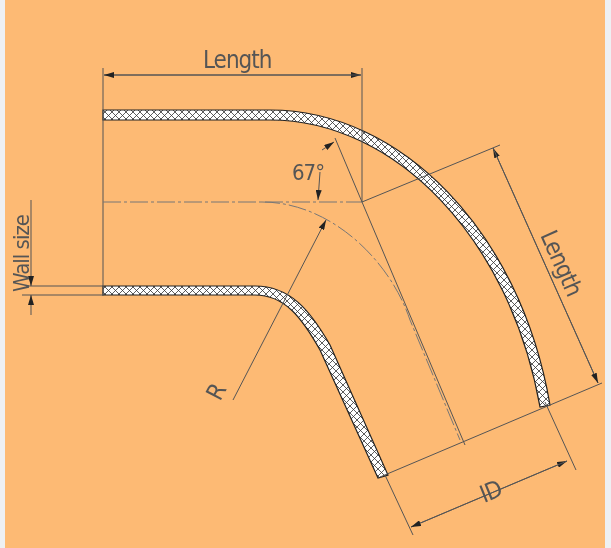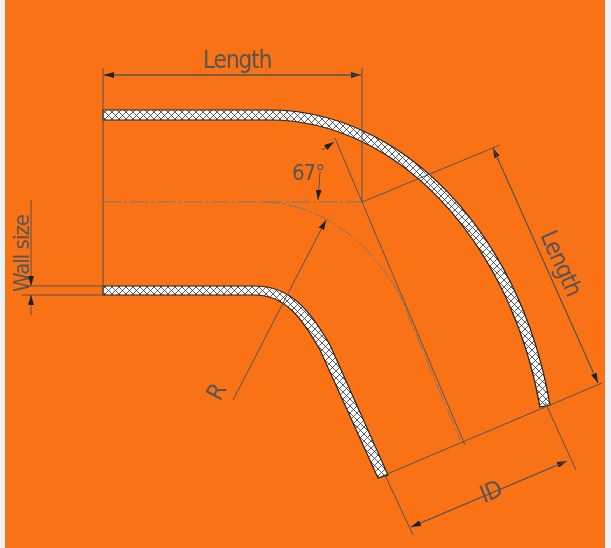--- a/index.html
+++ b/index.html
@@ -1,19 +1,19 @@
 <!DOCTYPE html>
 <html><head>
   <meta charset="utf-8">
   <style>
     html, body { margin: 0; padding: 0; background: #ffffff; }
     #canvas {
       position: relative;
       width: 611px; height: 548px;
-      background: #f97316;
+      background: #fdba74;
       overflow: hidden;
     }
     .edge-left { position: absolute; left: 0; top: 0; width: 5px; height: 548px; background: #eef0f3; }
     .edge-right { position: absolute; right: 0; top: 0; width: 6px; height: 548px; background: #eef0f3; }
     svg { position: absolute; left: 0; top: 0; }
     .lbl {
       font-family: "DejaVu Sans", sans-serif;
       font-size: 24px;
       fill: #555;
       font-weight: normal;

